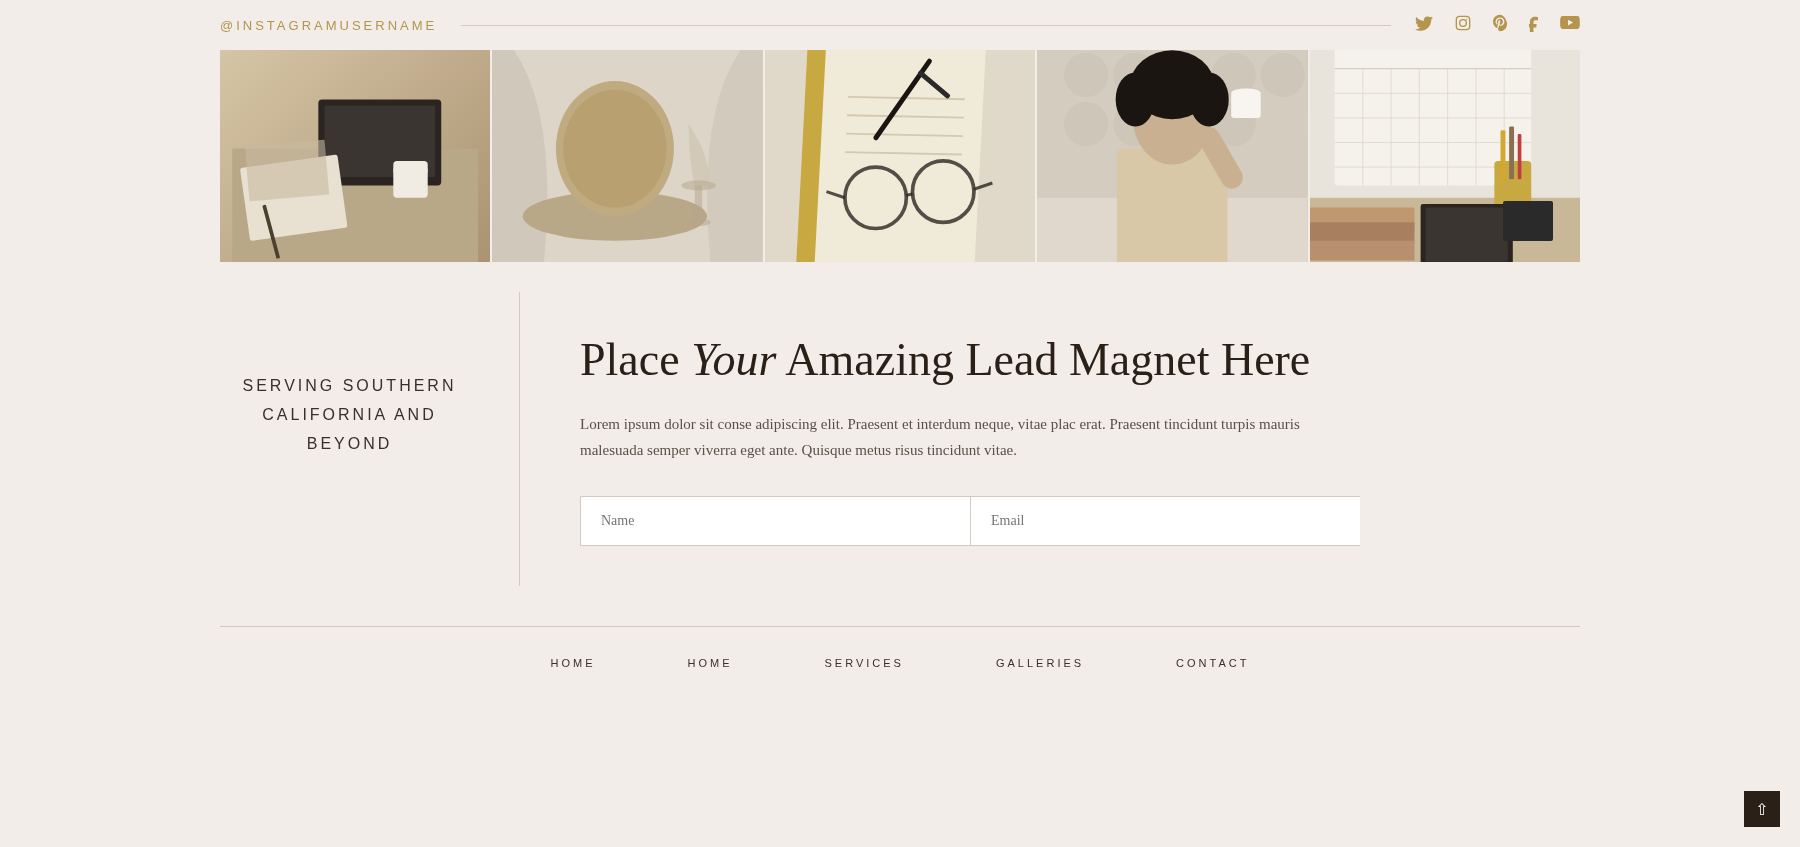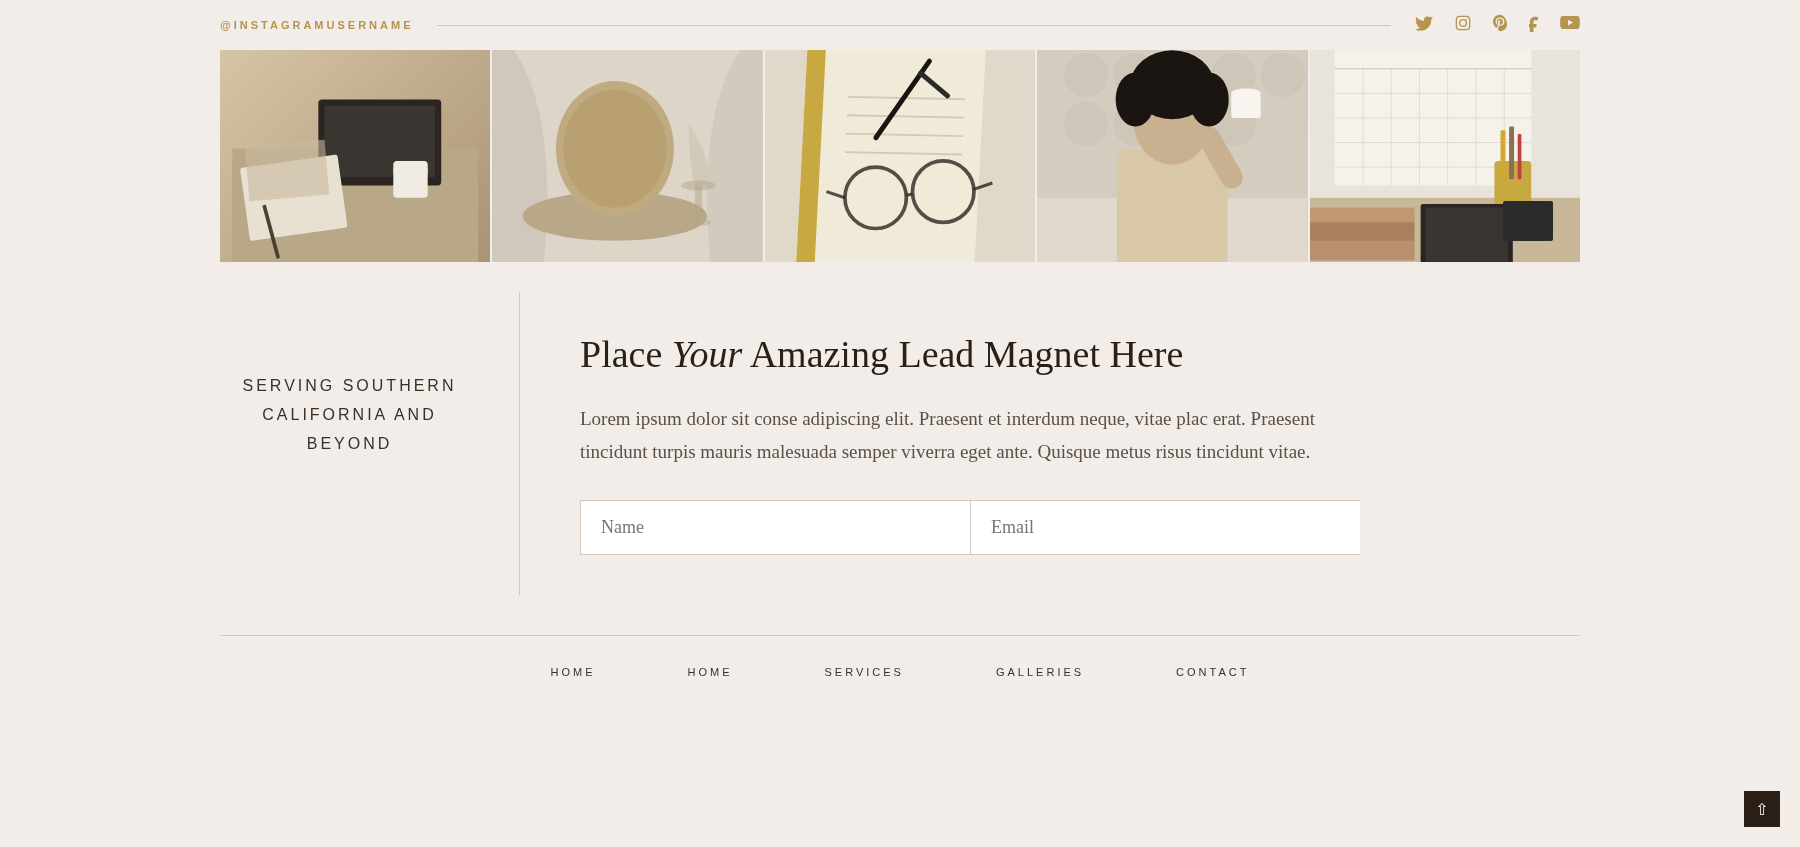--- a/index.html
+++ b/index.html
@@ -21,24 +21,24 @@
     .top-bar {
       display: flex;
       align-items: center;
       justify-content: space-between;
       padding: 14px 220px;
       background-color: #f2ede8;
     }
 
     .instagram-handle {
       font-family: 'Arial', sans-serif;
-      font-size: 11px;
+      font-size: 13px;
       letter-spacing: 3px;
       color: #b5944e;
-      font-weight: 700;
+      font-weight: 400;
     }
 
     .top-bar-divider {
       flex: 1;
       height: 1px;
       background-color: #d4c9bc;
       margin: 0 24px;
     }
 
     .social-icons {
@@ -216,52 +216,52 @@
     }
 
     
     .lead-magnet {
       flex: 1;
       padding: 40px 0 40px 60px;
     }
 
     .lead-title {
       font-family: Georgia, serif;
-      font-size: 38px;
+      font-size: 46px;
       color: #2a2018;
       font-weight: 400;
       line-height: 1.2;
       margin-bottom: 24px;
     }
 
     .lead-title .italic {
       font-style: italic;
       font-weight: 400;
     }
 
     .lead-description {
-      font-size: 19px;
+      font-size: 15px;
       color: #5a5048;
       line-height: 1.75;
       max-width: 780px;
       margin-bottom: 32px;
     }
 
     .subscribe-form {
       display: flex;
       gap: 0;
       max-width: 780px;
     }
 
     .form-input {
       flex: 1;
       padding: 16px 20px;
       border: 1px solid #d4c9bc;
       background: #fff;
-      font-size: 18px;
+      font-size: 14px;
       color: #8a8078;
       outline: none;
       font-family: Georgia, serif;
     }
 
     .form-input:first-child {
       border-right: none;
     }
 
     .form-input:last-of-type {

